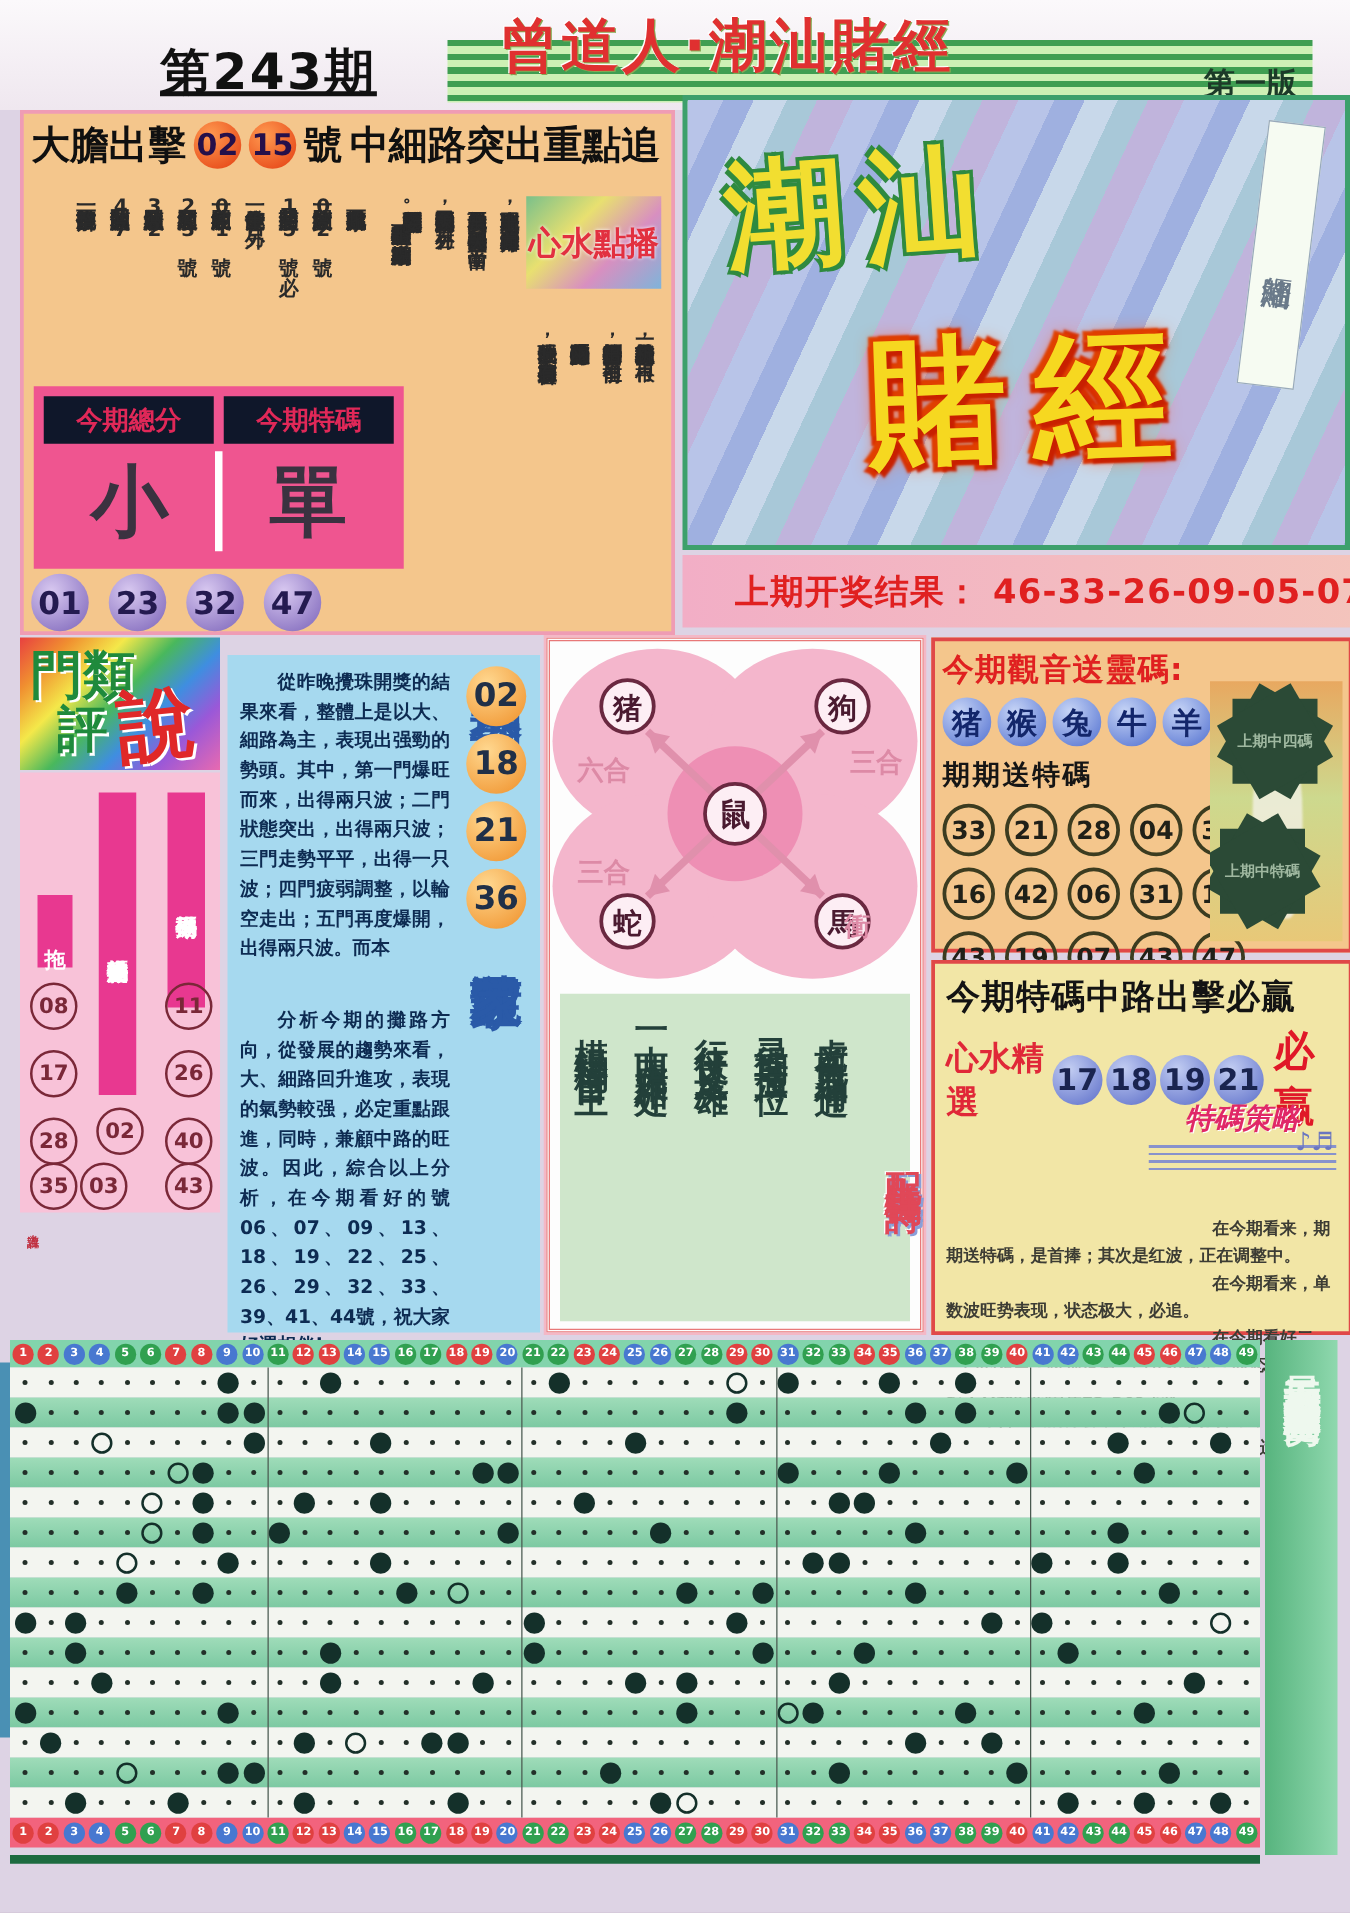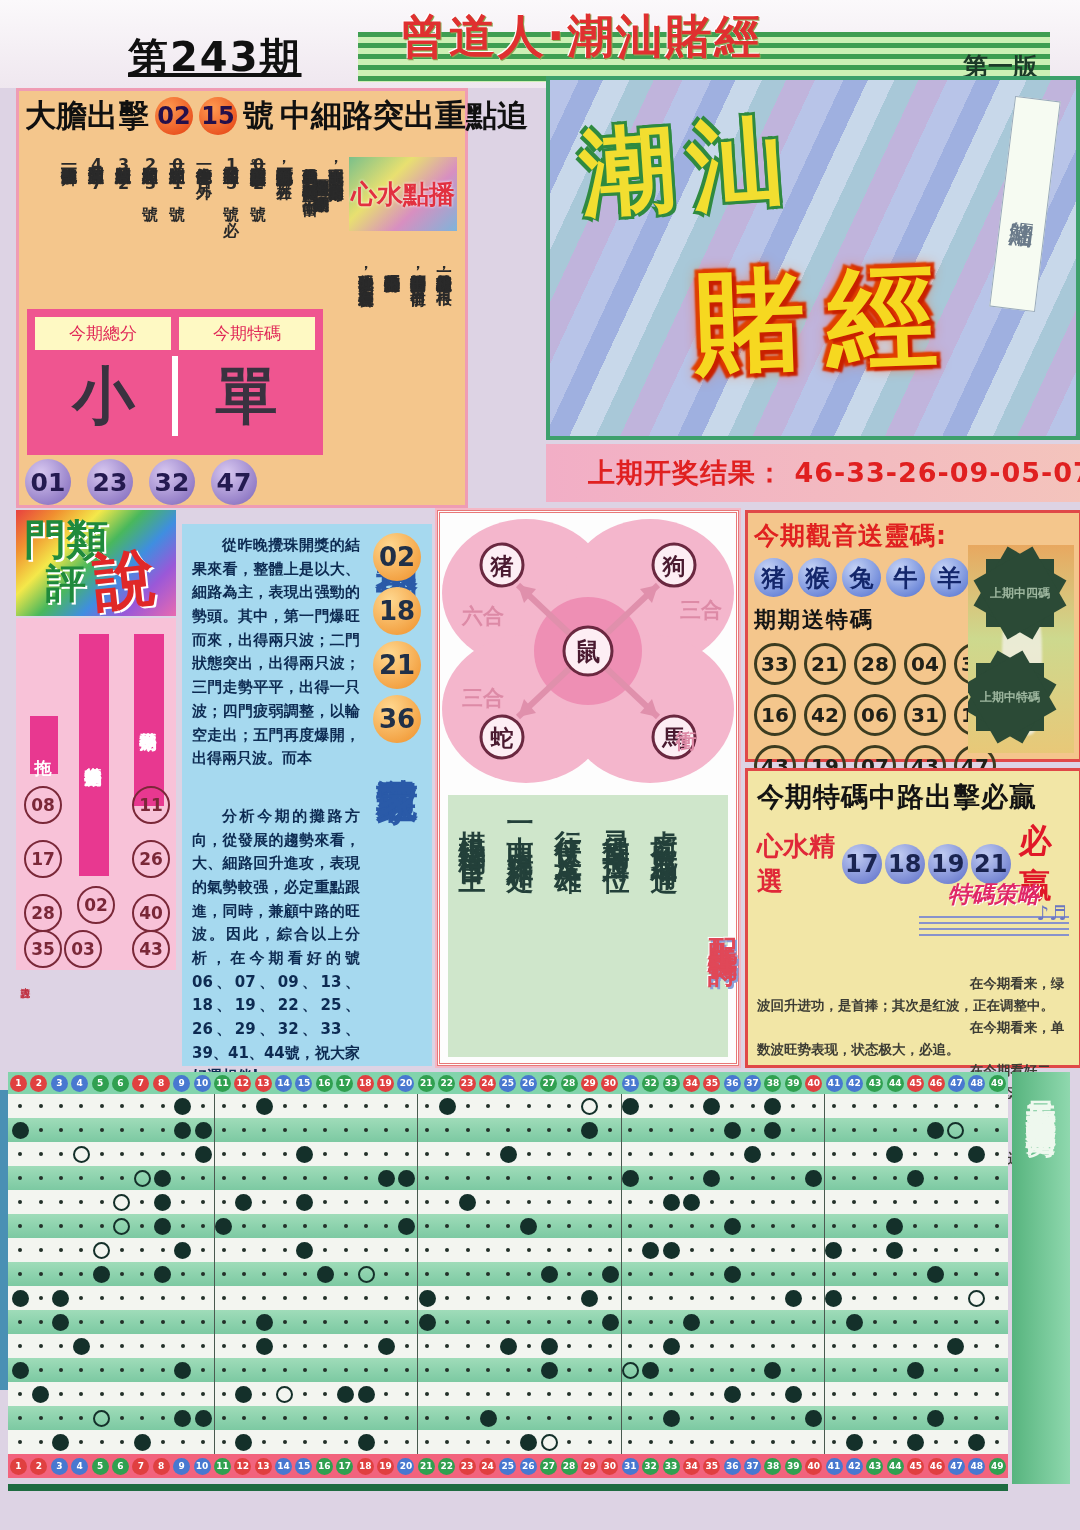--- a/index.html
+++ b/index.html
@@ -11,21 +11,21 @@
   .header{position:absolute;left:0;top:0;width:1080px;height:88px;
           background:linear-gradient(#fbf9fb,#efe7ef);}
   .issue{position:absolute;left:128px;top:30px;font-size:40px;font-weight:900;color:#111;letter-spacing:2px;text-decoration:underline;}
   .band{position:absolute;left:358px;top:32px;width:692px;height:50px;
         background:repeating-linear-gradient(180deg,#3f9e52 0 5px,#cdf0b5 5px 11px);}
   .masthead{position:absolute;left:400px;top:6px;font-size:46px;font-weight:900;color:#e03030;
             text-shadow:1px 1px 0 #8a5, -1px -1px 0 #fff;letter-spacing:3px;}
   .edition{position:absolute;right:42px;top:50px;font-size:25px;font-weight:700;color:#1c3a28;}
 
   
-  .secA{position:absolute;left:16px;top:88px;width:452px;height:420px;
+  .secA{position:absolute;left:16px;top:88px;width:524px;height:420px;
         background:#f4c68c;border:3px solid #ef9cb4;box-sizing:border-box;}
   .secA .headline{position:absolute;left:6px;top:4px;display:flex;align-items:center;gap:6px;
                   font-size:31px;font-weight:900;color:#101010;white-space:nowrap;}
   .hball{display:inline-flex;width:38px;height:38px;border-radius:50%;
          background:radial-gradient(circle at 35% 30%,#ff9a50,#e33c10);
          color:#26104a;font-size:24px;font-weight:900;align-items:center;justify-content:center;}
   .colsA2{position:absolute;left:34px;top:64px;height:160px;width:246px;
           font-size:16px;font-weight:700;line-height:27px;color:#2a2a2a;}
   .colsA1{position:absolute;left:284px;top:76px;height:368px;width:28px;
           font-size:16px;font-weight:700;color:#2a2a2a;}
@@ -34,21 +34,21 @@
   .colsB1{position:absolute;right:8px;top:172px;height:250px;width:104px;
           font-size:15.5px;font-weight:700;line-height:26px;color:#2a2a2a;}
   .spotlabel{position:absolute;right:8px;top:66px;width:108px;height:74px;
              background:linear-gradient(135deg,#7ac08a,#e8e070 35%,#d88fc0 65%,#7fb4da);
              display:flex;align-items:center;justify-content:center;
              font-size:26px;font-weight:900;color:#e23040;text-shadow:0 0 3px #fff;}
   .bylineA{position:absolute;left:10px;top:235px;height:120px;font-size:10px;color:#c03040;}
   .scorebox{position:absolute;left:8px;top:218px;width:296px;height:146px;background:#ef5590;
             padding:8px 8px 0 8px;box-sizing:border-box;}
   .scorebox .heads{display:flex;gap:8px;}
-  .scorebox .head{flex:1;background:#fef9c3;color:#e02858;font-size:17px;font-weight:400;
+  .scorebox .head{flex:1;background:#0f172a;color:#e02858;font-size:21px;font-weight:700;
                   text-align:center;padding:5px 0;}
   .scorebox .vals{display:flex;height:92px;}
   .scorebox .val{flex:1;display:flex;align-items:center;justify-content:center;
                  font-size:62px;font-weight:900;color:#3a3240;}
   .scorebox .vdiv{width:6px;background:#fff;margin:6px 0;}
   .ballrowA{position:absolute;left:6px;top:368px;display:flex;gap:16px;}
   .pball{width:46px;height:46px;border-radius:50%;
          background:radial-gradient(circle at 35% 30%,#d8c8f0,#7a62b8);
          display:flex;align-items:center;justify-content:center;
          font-size:25px;font-weight:900;color:#241a50;}
@@ -402,21 +402,21 @@
           <span class="sball">21</span>
         </span>
       <span class="winlab">必贏</span>
     </div>
     <div class="strategy">
       <div class="s1">特碼策略</div>
       <div class="s2"></div>
       <div class="note">♪♬</div>
     </div>
     <div class="paras">
-      <p class="ind">在今期看来，绿波回升进功，是首捧；其次是红波，正在调整中。</p>
+      <p class="ind">在今期看来，期期送特碼，是首捧；其次是红波，正在调整中。</p>
       <p class="ind">在今期看来，单数波旺势表现，状态极大，必追。</p>
       <p class="ind">在今期看好二、三门的走势，特别是第二门开始调整，状态回升，必追，大致的范围在15-30之间。</p>
       <p class="norm">综合上面的分析，今期的心水推介中，本栏看好的号码有17、18、19、21号，祝大家好运相伴。</p>
     </div>
   </div>
 
   <div class="chart-leftedge"></div>
   <div class="chart">
     <div class="numstrip top" id="strip-top">
         <span class="nball red">1</span>

